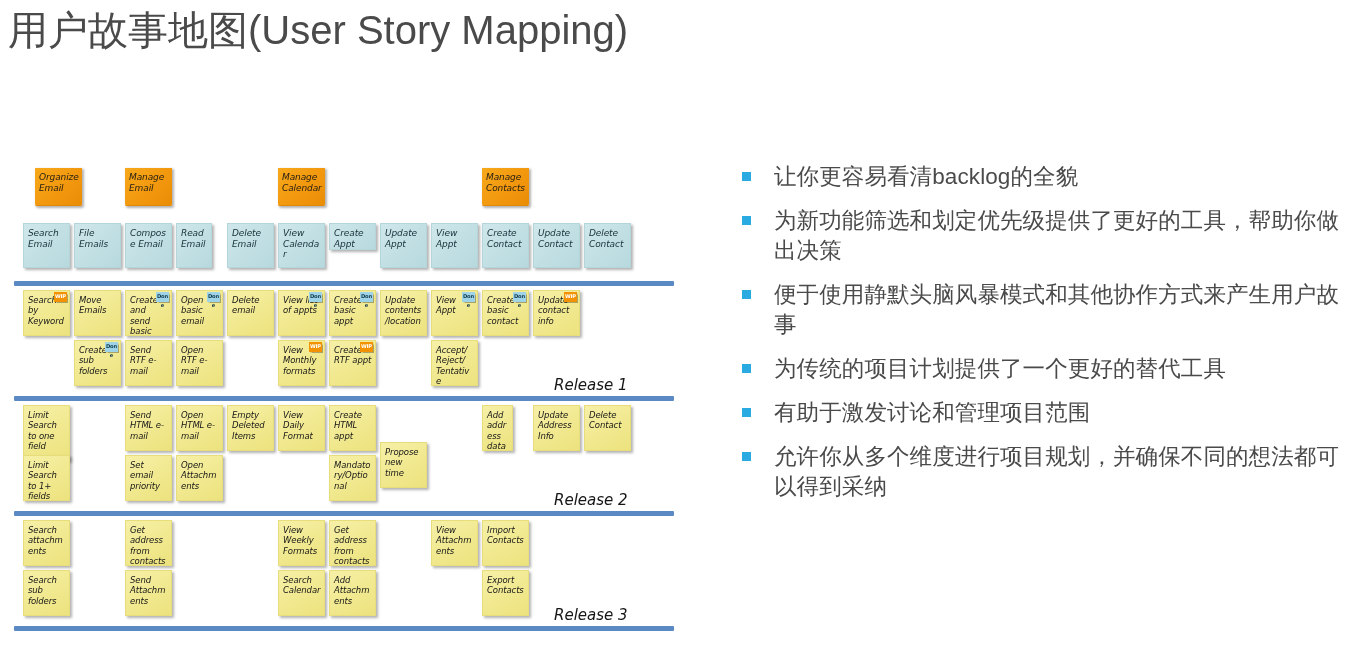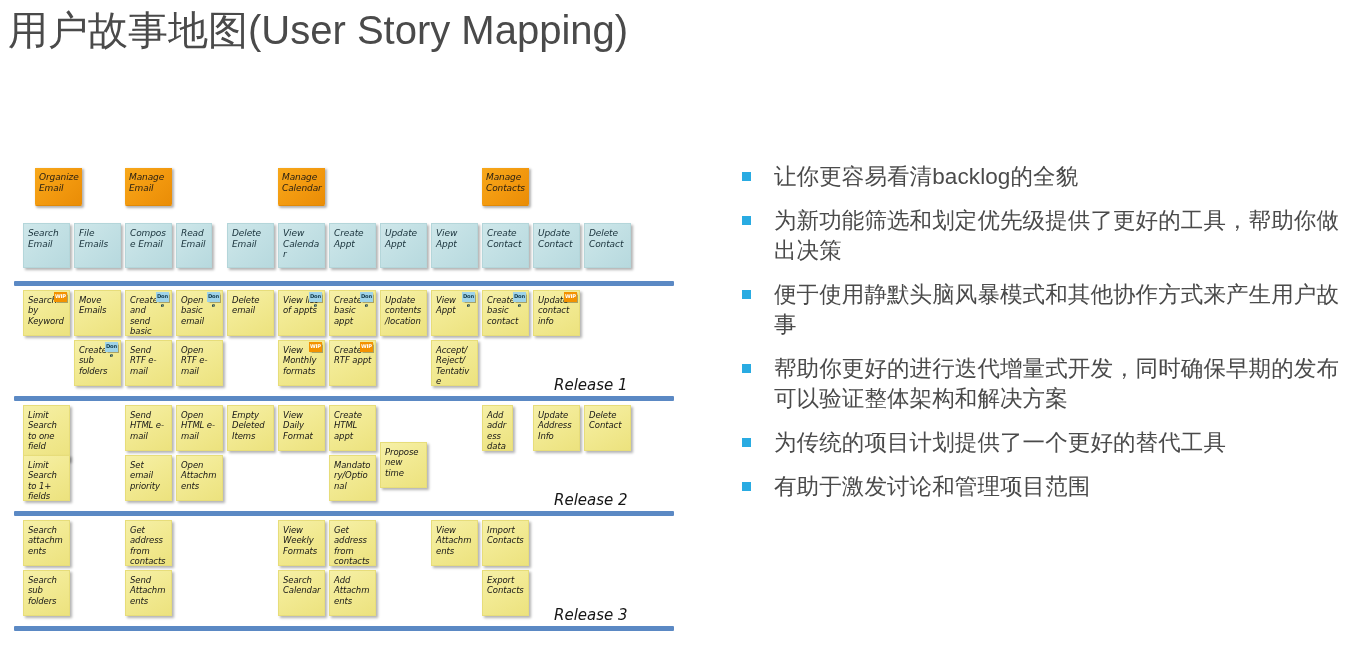--- a/index.html
+++ b/index.html
@@ -142,21 +142,21 @@
     <div class="note goal" style="left: 9px; top: 8px; width: 47px; height: 38px; margin-left: 12px;"><span>Organize Email</span></div>
     <div class="note goal" style="left: 111px; top: 8px; width: 47px; height: 38px;"><span>Manage Email</span></div>
     <div class="note goal" style="left: 264px; top: 8px; width: 47px; height: 38px;"><span>Manage Calendar</span></div>
     <div class="note goal" style="left: 468px; top: 8px; width: 47px; height: 38px;"><span>Manage Contacts</span></div>
     <div class="note activity" style="left: 9px; top: 63px; width: 47px; height: 45px;"><span>Search Email</span></div>
     <div class="note activity" style="left: 60px; top: 63px; width: 47px; height: 45px;"><span>File Emails</span></div>
     <div class="note activity" style="left: 111px; top: 63px; width: 47px; height: 45px;"><span>Compose Email</span></div>
     <div class="note activity" style="left: 162px; top: 63px; width: 36px; height: 45px;"><span>Read Email</span></div>
     <div class="note activity" style="left: 213px; top: 63px; width: 47px; height: 45px;"><span>Delete Email</span></div>
     <div class="note activity" style="left: 264px; top: 63px; width: 47px; height: 45px;"><span>View Calendar</span></div>
-    <div class="note activity" style="left: 315px; top: 63px; width: 47px; height: 45px;"><span>Create Appt</span></div>
+    <div class="note activity" style="left: 315px; top: 63px; width: 47px; height: 27px;"><span>Create Appt</span></div>
     <div class="note activity" style="left: 366px; top: 63px; width: 47px; height: 45px;"><span>Update Appt</span></div>
     <div class="note activity" style="left: 417px; top: 63px; width: 47px; height: 45px;"><span>View Appt</span></div>
     <div class="note activity" style="left: 468px; top: 63px; width: 47px; height: 45px;"><span>Create Contact</span></div>
     <div class="note activity" style="left: 519px; top: 63px; width: 47px; height: 45px;"><span>Update Contact</span></div>
     <div class="note activity" style="left: 570px; top: 63px; width: 47px; height: 45px;"><span>Delete Contact</span></div>
     <div class="blue-bar" style="top: 121px; width: 660px;"></div>
     <div class="note story" style="left: 9px; top: 130px; width: 47px; height: 46px;"><span>Search by Keyword</span><span class="tag wip">WIP</span></div>
     <div class="note story" style="left: 60px; top: 130px; width: 47px; height: 46px;"><span>Move Emails</span></div>
     <div class="note story" style="left: 111px; top: 130px; width: 47px; height: 46px;"><span>Create and send basic email</span><span class="tag done">Done</span></div>
     <div class="note story" style="left: 162px; top: 130px; width: 47px; height: 46px;"><span>Open basic email</span><span class="tag done">Done</span></div>
@@ -214,23 +214,23 @@
     <div class="bullet-row">
       <span class="bullet-marker"></span>
       <span class="bullet-text">为新功能筛选和划定优先级提供了更好的工具，帮助你做出决策</span>
     </div>
     <div class="bullet-row">
       <span class="bullet-marker"></span>
       <span class="bullet-text">便于使用静默头脑风暴模式和其他协作方式来产生用户故事</span>
     </div>
     <div class="bullet-row">
       <span class="bullet-marker"></span>
-      <span class="bullet-text">帮助你更好的进行迭代增量式开发，同时确保早期的发布可以验证整体架构和解决方案</span>
-    </div>
-    <div class="bullet-row">
-      <span class="bullet-marker"></span>
       <span class="bullet-text">为传统的项目计划提供了一个更好的替代工具</span>
     </div>
     <div class="bullet-row">
       <span class="bullet-marker"></span>
       <span class="bullet-text">有助于激发讨论和管理项目范围</span>
     </div>
+    <div class="bullet-row">
+      <span class="bullet-marker"></span>
+      <span class="bullet-text">允许你从多个维度进行项目规划，并确保不同的想法都可以得到采纳</span>
+    </div>
   </div>
 
 </body></html>

